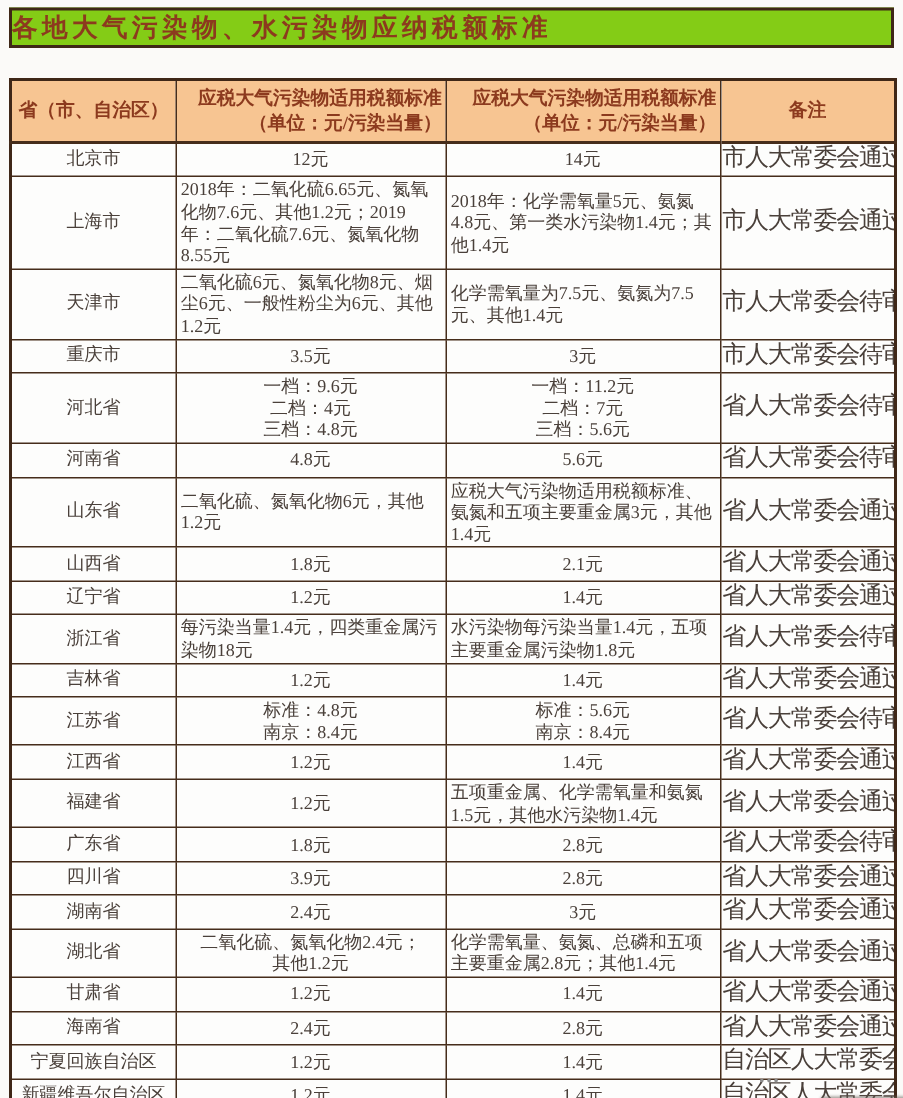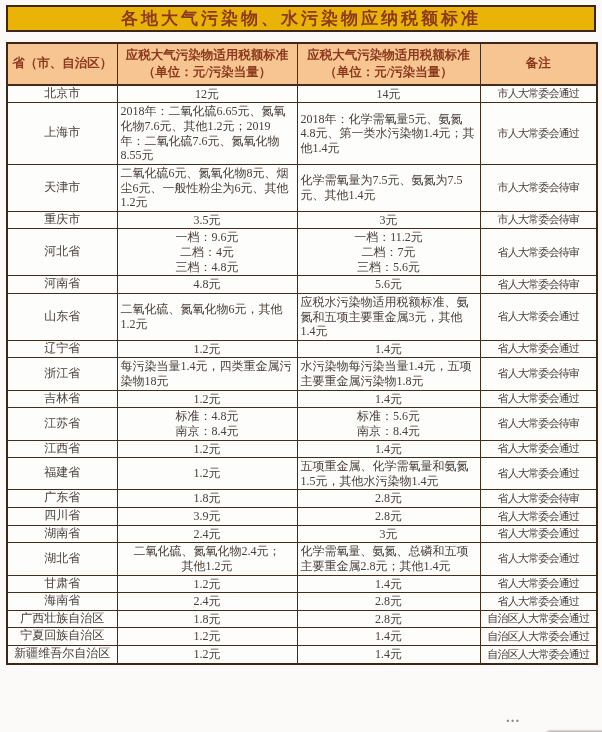--- a/index.html
+++ b/index.html
@@ -18,28 +18,27 @@
     position: absolute;
     left: 6px;
     top: 5px;
     width: 590px;
   }
   .title-bar {
     box-sizing: border-box;
     width: 100%;
     height: 27px;
     line-height: 24px;
-    background: #eab308;
+    background: #84cc16;
     border: 2px solid #3f2717;
     color: #8c3a1e;
     font-size: 17px;
     font-weight: bold;
-    text-align: center;
     letter-spacing: 3px;
-    margin-bottom: 10px;
+    margin-bottom: 20px;
   }
   table.tax-table {
     width: 100%;
     border-collapse: collapse;
     table-layout: fixed;
     border: 2px solid #3f2717;
   }
   .tax-table th, .tax-table td {
     border: 1px solid #462d1b;
     box-sizing: border-box;
@@ -67,29 +66,30 @@
   .tax-table td.long {
     text-align: left;
   }
   .tax-table td.prov {
     white-space: nowrap;
     padding: 1px 1px;
     font-family: Liberation Mono, monospace;
   }
   .tax-table td.rem {
     white-space: nowrap;
-    font-size: 11px;
+    font-size: 16px;
     letter-spacing: -0.8px;
     padding: 1px 1px;
+    font-family: Liberation Mono, monospace;
   }
   col.c-prov   { width: 110px; }
   col.c-air    { width: 180px; }
   col.c-water  { width: 183px; }
   col.c-remark { width: 117px; }
-  .hdr-sub { font-weight: bold; }
+  .hdr-sub { font-weight: bold; text-align: right; }
   .dots-artifact {
     position: absolute;
     left: 500px;
     top: 704px;
     color: #8d8d8d;
     font-size: 15px;
     font-weight: bold;
     letter-spacing: 1px;
   }
   .smudge-artifact {
@@ -169,21 +169,27 @@
         </tr>
         <tr>
           <td class="prov">河南省</td>
           <td>4.8元</td>
           <td>5.6元</td>
           <td class="rem">省人大常委会待审</td>
         </tr>
         <tr>
           <td class="prov">山东省</td>
           <td class="long">二氧化硫、氮氧化物6元，其他1.2元</td>
-          <td class="long">应税水污染物适用税额标准、氨氮和五项主要重金属3元，其他1.4元</td>
+          <td class="long">应税大气污染物适用税额标准、氨氮和五项主要重金属3元，其他1.4元</td>
+          <td class="rem">省人大常委会通过</td>
+        </tr>
+        <tr>
+          <td class="prov">山西省</td>
+          <td>1.8元</td>
+          <td>2.1元</td>
           <td class="rem">省人大常委会通过</td>
         </tr>
         <tr>
           <td class="prov">辽宁省</td>
           <td>1.2元</td>
           <td>1.4元</td>
           <td class="rem">省人大常委会通过</td>
         </tr>
         <tr>
           <td class="prov">浙江省</td>
@@ -248,26 +254,20 @@
           <td>1.4元</td>
           <td class="rem">省人大常委会通过</td>
         </tr>
         <tr>
           <td class="prov">海南省</td>
           <td>2.4元</td>
           <td>2.8元</td>
           <td class="rem">省人大常委会通过</td>
         </tr>
         <tr>
-          <td class="prov">广西壮族自治区</td>
-          <td>1.8元</td>
-          <td>2.8元</td>
-          <td class="rem">自治区人大常委会通过</td>
-        </tr>
-        <tr>
           <td class="prov">宁夏回族自治区</td>
           <td>1.2元</td>
           <td>1.4元</td>
           <td class="rem">自治区人大常委会通过</td>
         </tr>
         <tr>
           <td class="prov">新疆维吾尔自治区</td>
           <td>1.2元</td>
           <td>1.4元</td>
           <td class="rem">自治区人大常委会通过</td>

